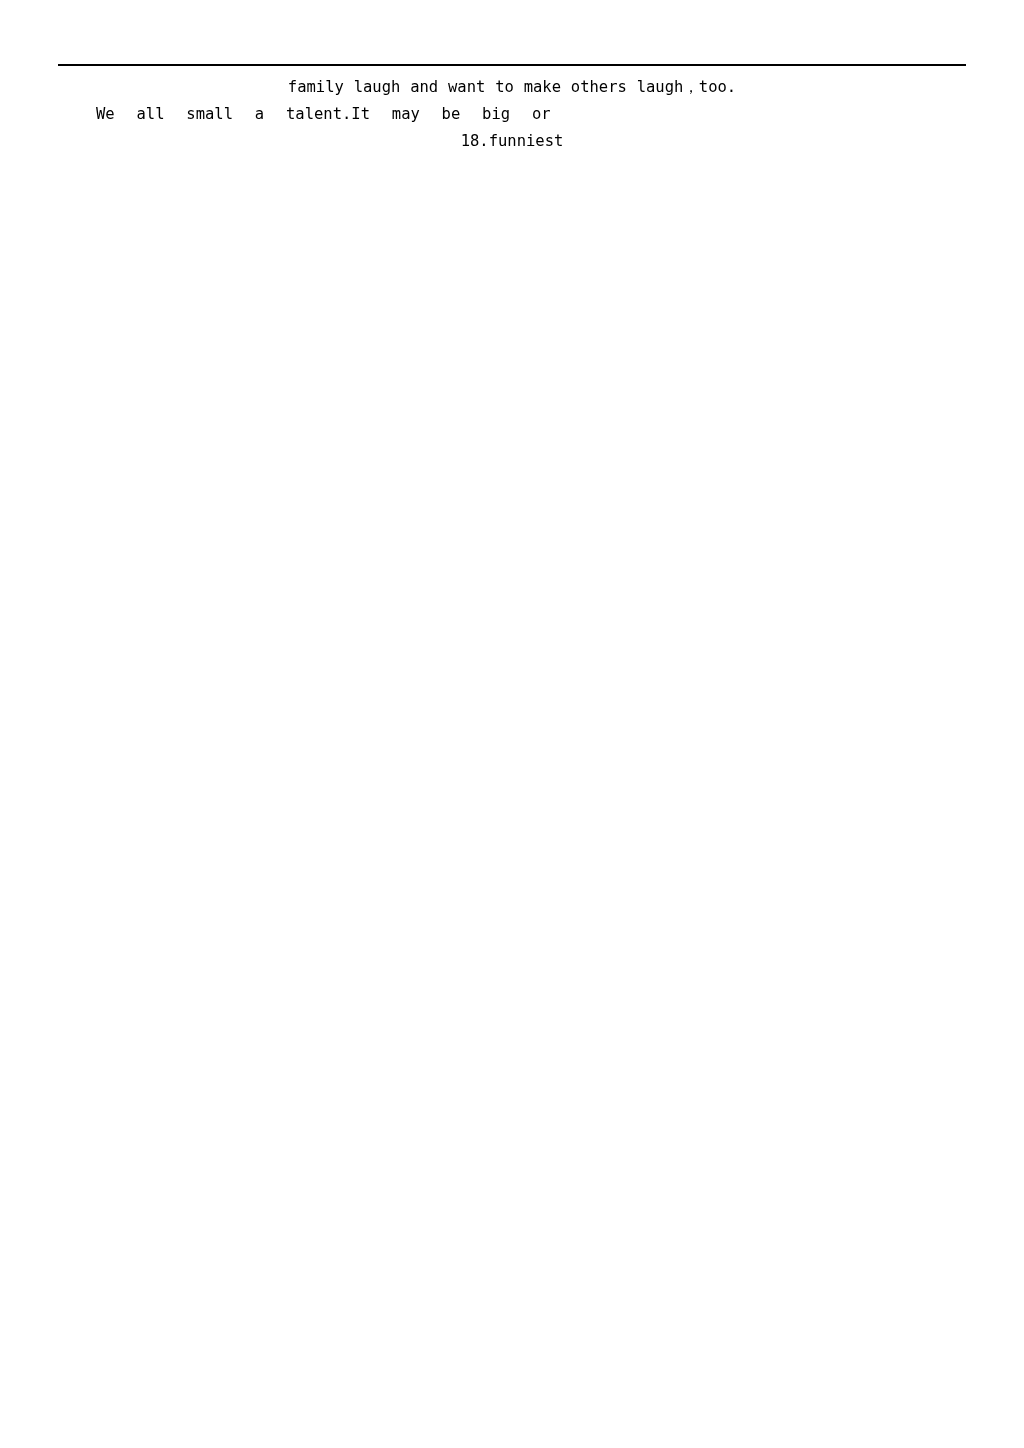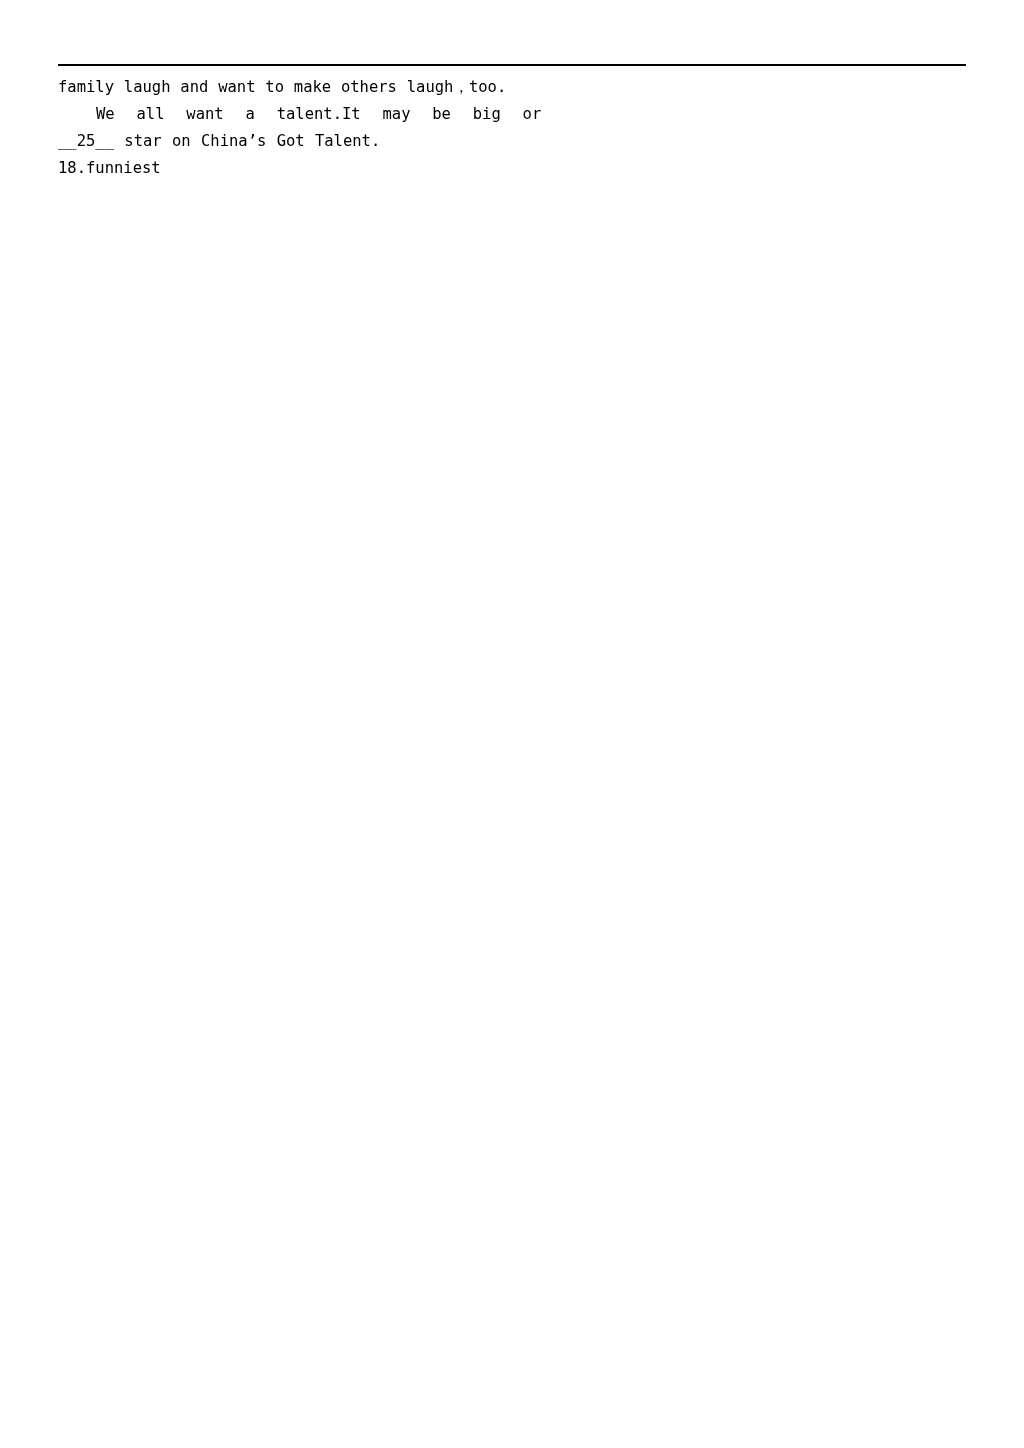--- a/index.html
+++ b/index.html
@@ -49,40 +49,39 @@
     letter-spacing: 0px;
   }
 
   
   .line.just-1 { word-spacing: 0.5px; }
   .line.just-2 { word-spacing: 12.5px; padding-left: 38px; }
   .line.just-3 { word-spacing: 4.5px; }
   .line.just-4 { word-spacing: 1px; }
 
   .line.indent { padding-left: 38px; }
-  .line.flush  { padding-left: 0px; }
+  .line.flush  { padding-left: 0px; text-align: center; }
 
   .line.ans-a { word-spacing: 1px; }
   .line.ans-b { word-spacing: 0px; }
 </style>
 </head>
 <body>
 
 <div class="page">
 
   <div class="header-rule"></div>
 
   <div class="body-text">
 
     <div class="line just-1 flush">family laugh and want to make others laugh，too.</div>
 
-    <div class="line just-2">We all want a talent.It may be big or</div>
+    <div class="line just-2">We all small a talent.It may be big or</div>
 
 
-    <div class="line just-4 flush">__25__ star on China’s Got Talent.</div>
 
 
 
 
     <div class="line ans-b flush">18.funniest</div>
 
 
   </div>
 
 </div>

